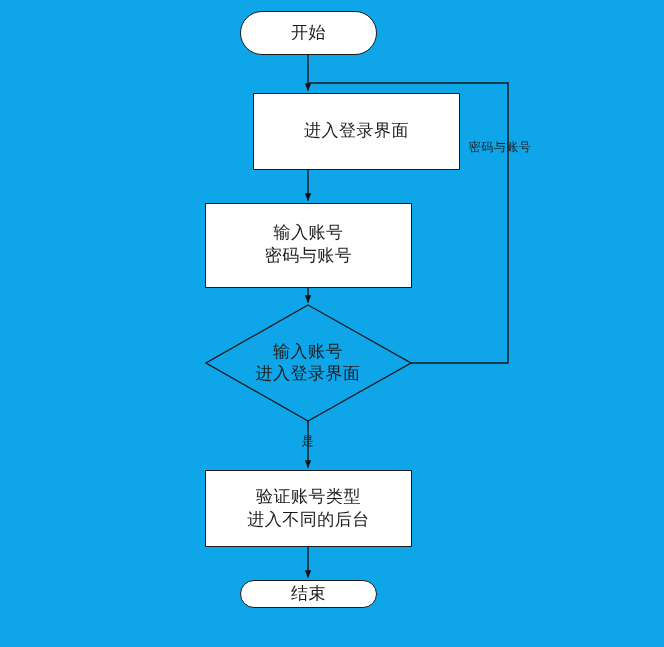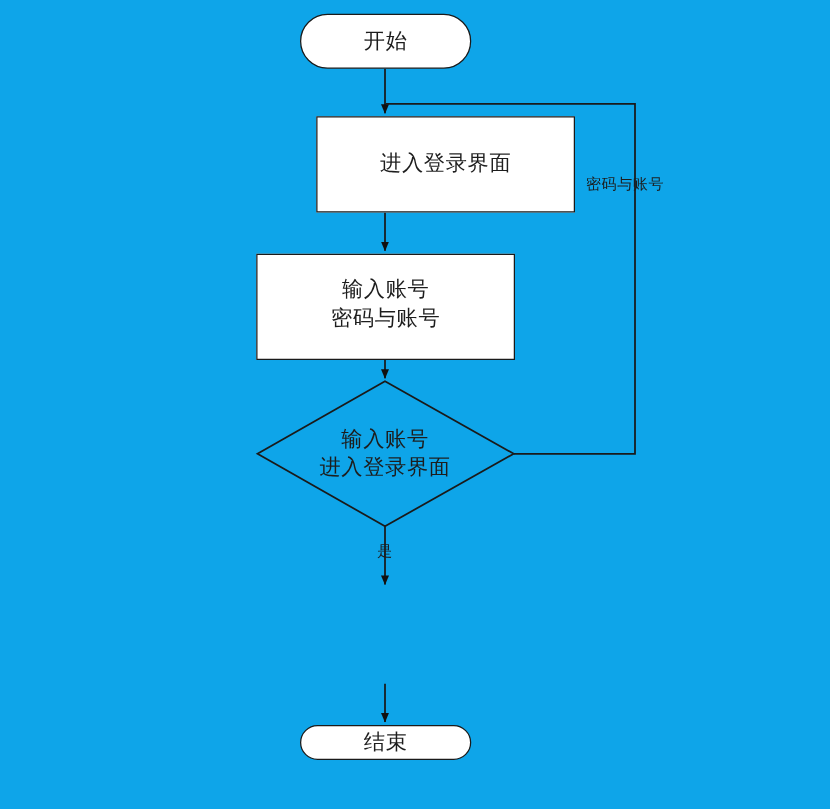--- a/index.html
+++ b/index.html
@@ -115,20 +115,26 @@
     </div>
   </div>
 
   <div class="node decision" style="left:205.5px; top:305px; width:205px; height:116px;">
     <div class="dec-text">
       <div>输入账号</div>
       <div>进入登录界面</div>
     </div>
   </div>
 
+  <div class="node process" style="left:205px; top:470px; width:207px; height:77px;">
+    <div class="nowrap-lines">
+      <div>验证账号类型</div>
+      <div>进入不同的后台</div>
+    </div>
+  </div>
 
   <div class="node terminator" style="left:240px; top:580px; width:137px; height:28px;">
     <span>结束</span>
   </div>
 
   <div class="edge-label" style="left:440px; top:139px; width:120px;">
     <div>密码与账号</div>
   </div>
 
   <div class="edge-label" style="left:288px; top:433px; width:40px;">

